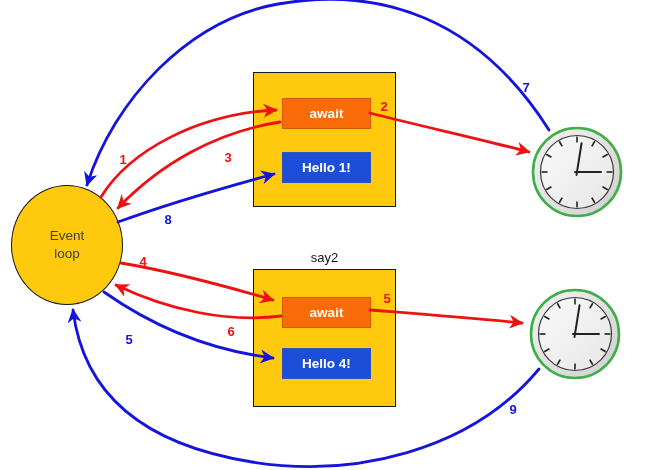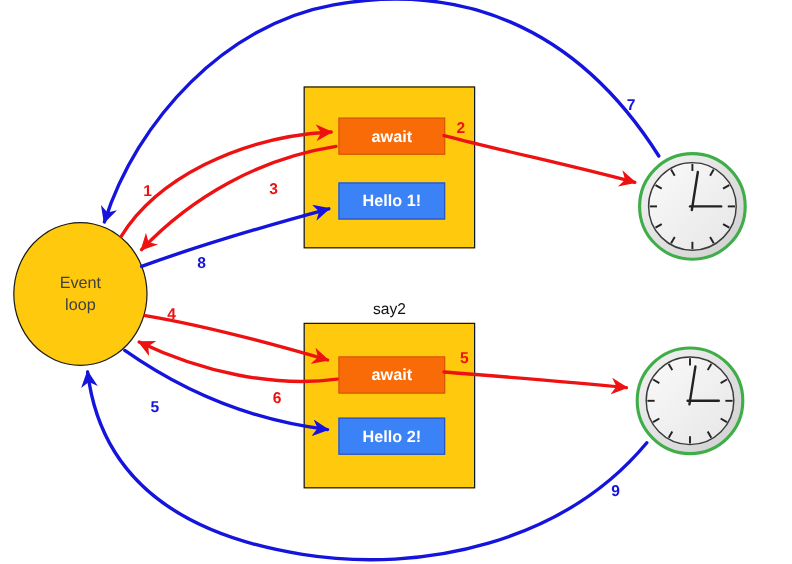--- a/index.html
+++ b/index.html
@@ -15,21 +15,21 @@
   .fn-label{
     position:absolute;width:143px;height:16px;text-align:center;z-index:1;
     font-size:13px;color:#111;
   }
   .await-box,.out-box{
     position:absolute;left:28px;width:89px;height:31px;box-sizing:border-box;
     display:flex;align-items:center;justify-content:center;
     color:#ffffff;font-weight:bold;font-size:13.5px;z-index:3;
   }
   .await-box{background:#f96b07;border:1px solid #d85a00;}
-  .out-box{background:#3b82f6;border:1px solid #2a55be;}
+  .out-box{background:#1d4ed8;border:1px solid #2a55be;}
   .event-loop{
     position:absolute;left:11px;top:185px;width:112px;height:120px;
     background:#ffc90d;border:1.6px solid #1a1a1a;border-radius:50%;
     box-sizing:border-box;display:flex;align-items:center;justify-content:center;
     text-align:center;font-size:13.5px;color:#404040;line-height:1.3;z-index:1;
     padding:0 24px;
   }
   .step{
     position:absolute;transform:translate(-50%,-50%);
     font-weight:bold;font-size:13px;z-index:4;white-space:nowrap;
@@ -125,21 +125,21 @@
   <div class="event-loop">Event loop</div>
 
   <div class="fn-box" style="left:253px;top:72px;height:135px;">
     <div class="await-box" style="top:25px;">await</div>
     <div class="out-box" style="top:79px;">Hello 1!</div>
   </div>
 
   <div class="fn-label" style="left:253px;top:250px;">say2</div>
   <div class="fn-box" style="left:253px;top:269px;height:138px;">
     <div class="await-box" style="top:27px;">await</div>
-    <div class="out-box" style="top:78px;">Hello 2!</div>
+    <div class="out-box" style="top:78px;">Hello 4!</div>
   </div>
 
   <span class="step red" style="left:123px;top:159px;">1</span>
   <span class="step red" style="left:384px;top:106px;">2</span>
   <span class="step red" style="left:228px;top:157px;">3</span>
   <span class="step red" style="left:143px;top:261px;">4</span>
   <span class="step red" style="left:387px;top:298px;">5</span>
   <span class="step red" style="left:231px;top:331px;">6</span>
   <span class="step blue" style="left:526px;top:87px;">7</span>
   <span class="step blue" style="left:168px;top:219px;">8</span>

